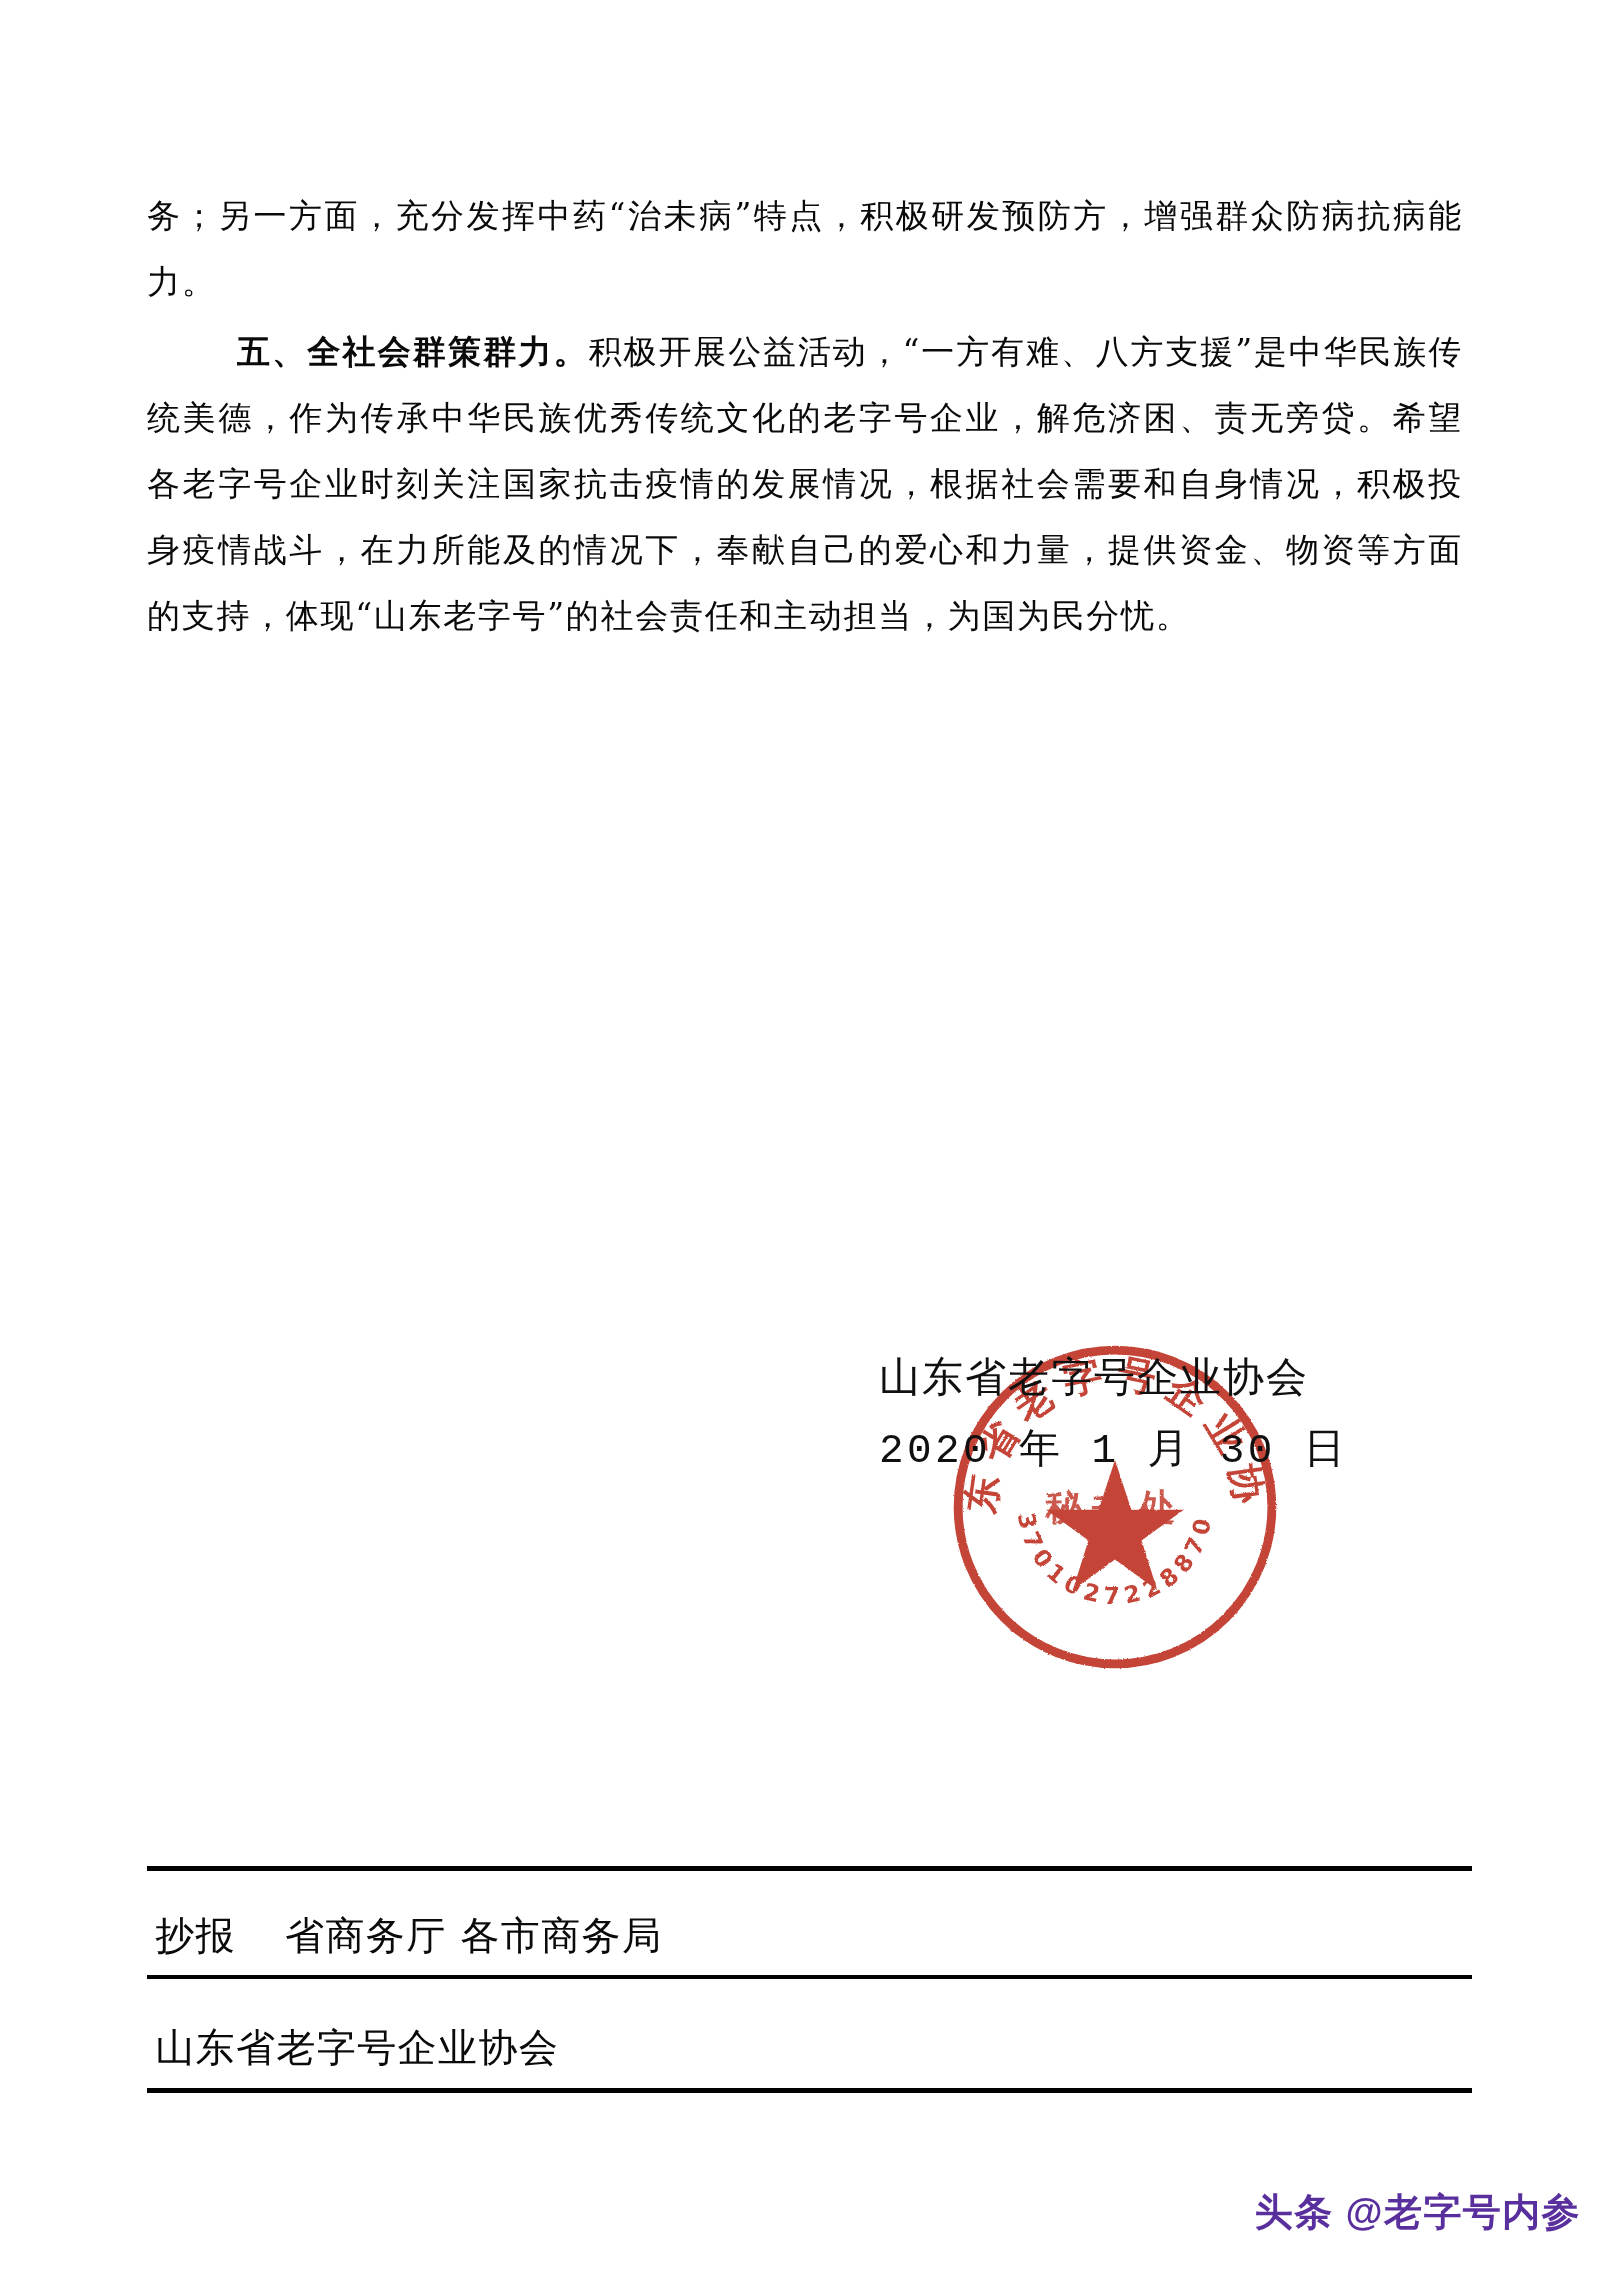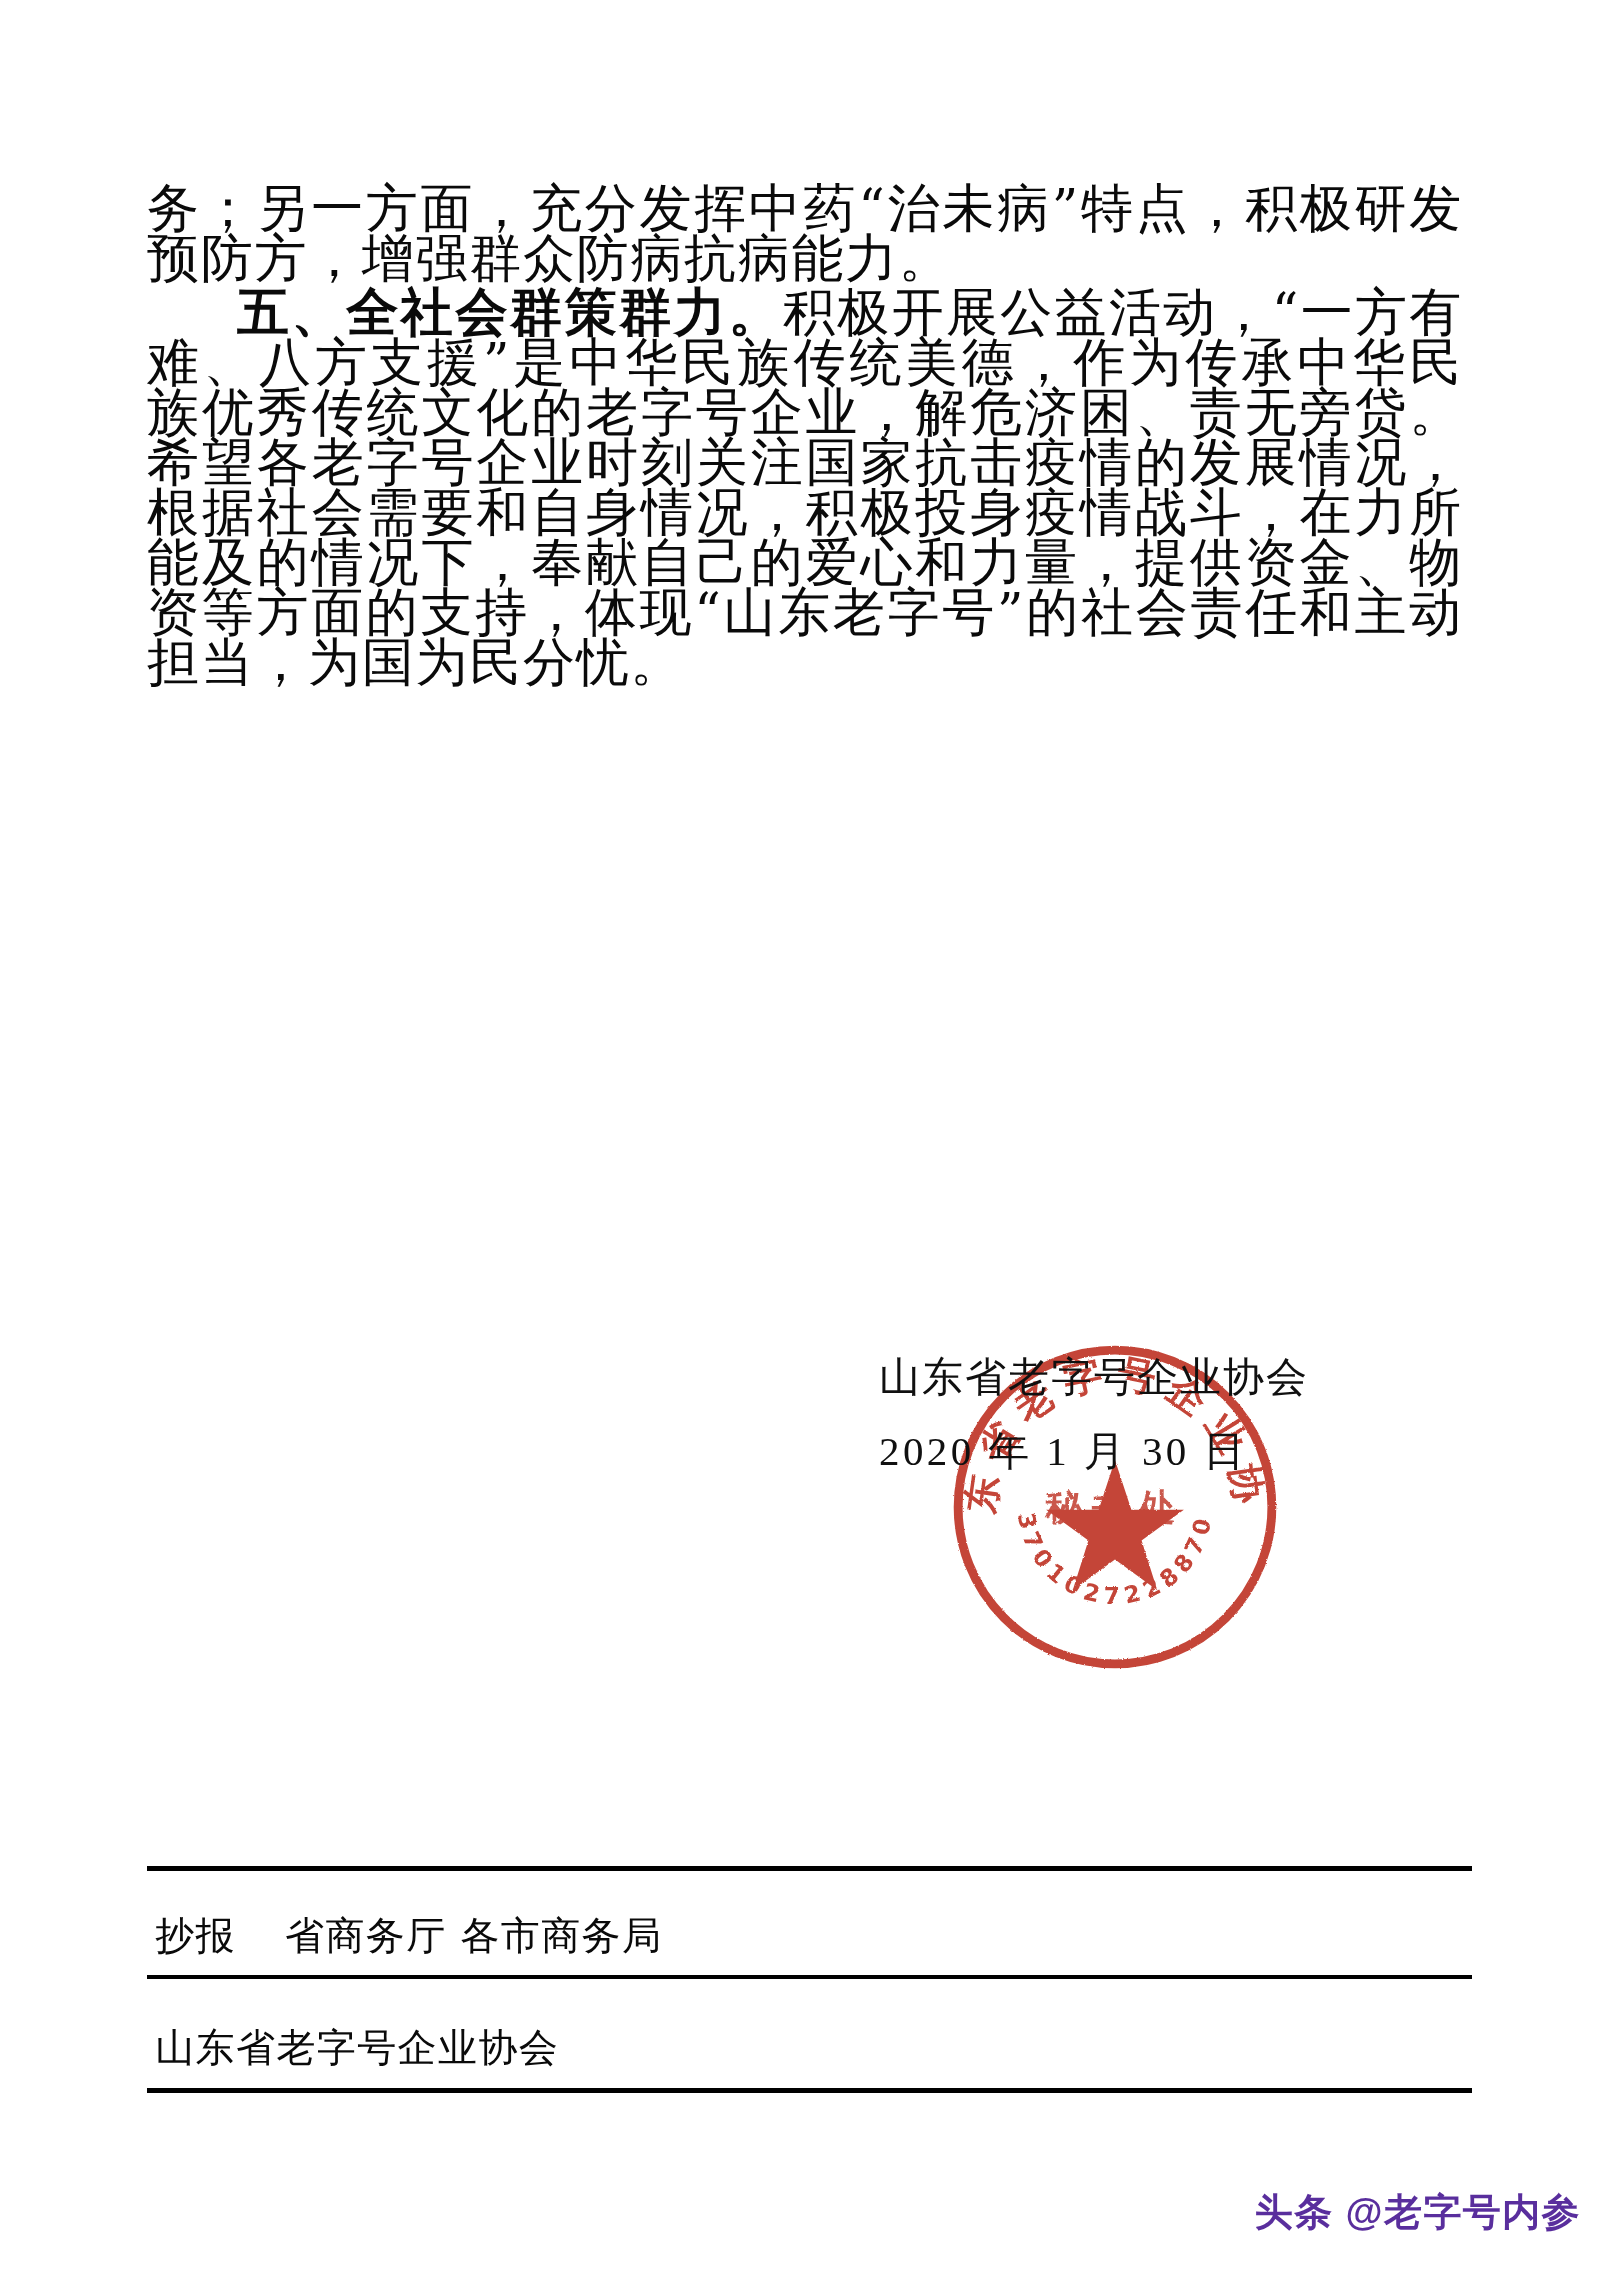--- a/index.html
+++ b/index.html
@@ -22,22 +22,22 @@
   
   .body-block {
     position: absolute;
     left: 147px;
     top: 183px;
     width: 1316px;
   }
 
   .para {
     margin: 0 0 4.1px 0;
-    font-size: 52px;
-    line-height: 50px;
+    font-size: 33px;
+    line-height: 66px;
     letter-spacing: 1.7px;
     text-align: justify;
     text-justify: inter-character;
     font-weight: 400;
     color: #0a0a0a;
   }
 
   .para.indent {
     text-indent: 90px;
   }
@@ -58,21 +58,21 @@
 
   .sign-line {
     font-size: 41px;
     line-height: 74px;
     letter-spacing: 2px;
     white-space: nowrap;
     color: #101010;
   }
 
   .sign-line.date {
-    font-family: Liberation Serif, serif;
+    font-family: Liberation Mono, monospace;
     letter-spacing: 3.4px;
   }
 
   
   .seal {
     position: absolute;
     left: 952px;
     top: 1344px;
     width: 326px;
     height: 326px;

